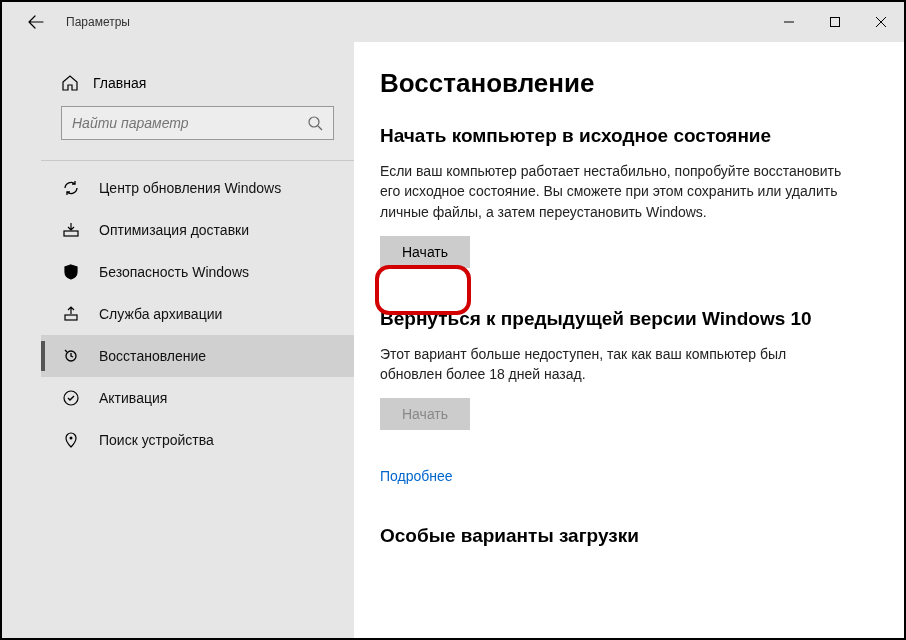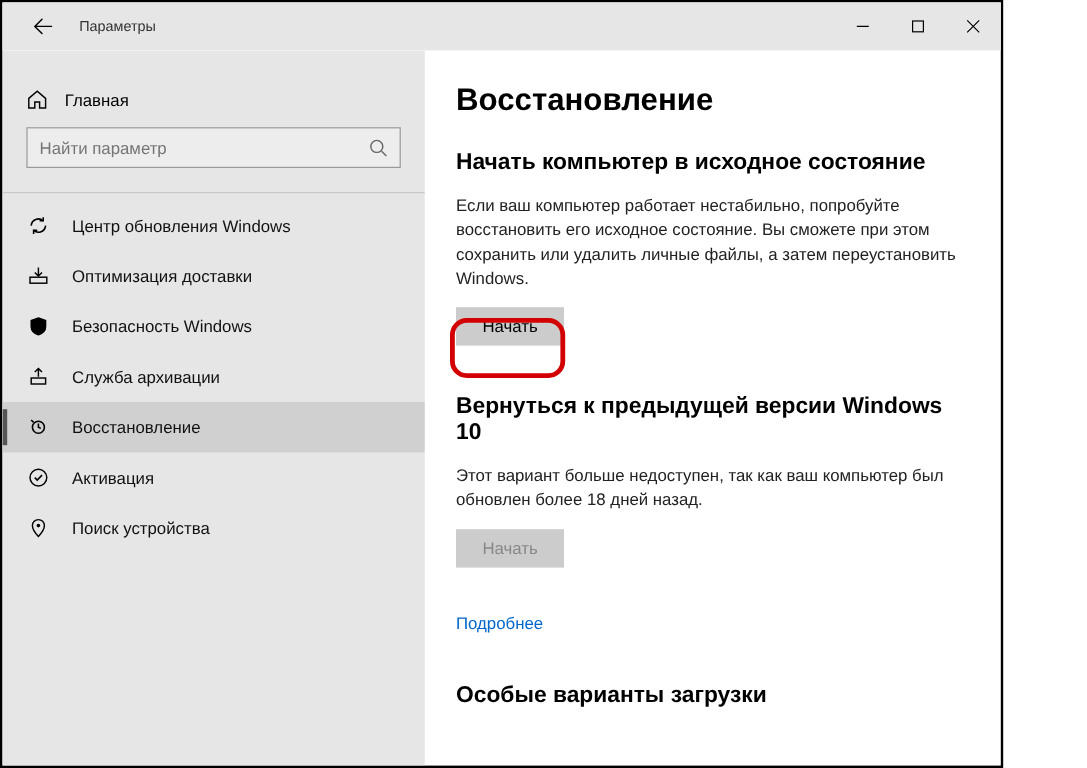--- a/index.html
+++ b/index.html
@@ -1,18 +1,18 @@
 <!DOCTYPE html>
 <html><head>
 <meta charset="utf-8">
 <style>
 * { margin: 0; padding: 0; box-sizing: border-box; font-family: "Segoe UI", Arial, sans-serif; }
 body { background: #fff; }
 .window {
-  width: 836px; height: 640px;
+  width: 906px; height: 640px;
   border: 2px solid #000;
   background: #fff;
   display: flex; flex-direction: column;
   position: relative;
 }
 .titlebar {
   height: 40px;
   display: flex; align-items: center;
   padding-left: 16px;
   background: #e6e6e6;
@@ -37,38 +37,39 @@
 }
 .body {
   flex: 1; display: flex; overflow: hidden;
 }
 .sidebar {
   width: 352px;
   background: #e6e6e6;
   padding-top: 26px;
   display: flex; flex-direction: column;
   overflow-y: auto;
+  padding-left: 39px;
 }
 .home-row {
   display: flex; align-items: center;
   padding: 6px 20px 10px 20px;
   gap: 14px;
 }
 .home-row .label { font-size: 14px; color: #000; }
 .searchbox {
   margin: 4px 20px 18px 20px;
   border: 1px solid #999;
   background: #ededed;
   height: 34px;
   display: flex; align-items: center;
   padding: 0 10px;
 }
 .searchbox input {
   flex: 1; border: none; background: transparent; outline: none;
-  font-size: 14px; color: #666;
+  font-size: 14px; color: #666; font-style: italic;
 }
 .searchbox .sicon { color: #555; }
 .section-title {
   font-size: 15px; font-weight: 600;
   padding: 4px 20px 12px 20px;
 }
 .divider {
   height: 1px; background: #c9c9c9;
   margin: 2px 0 6px 0;
 }

